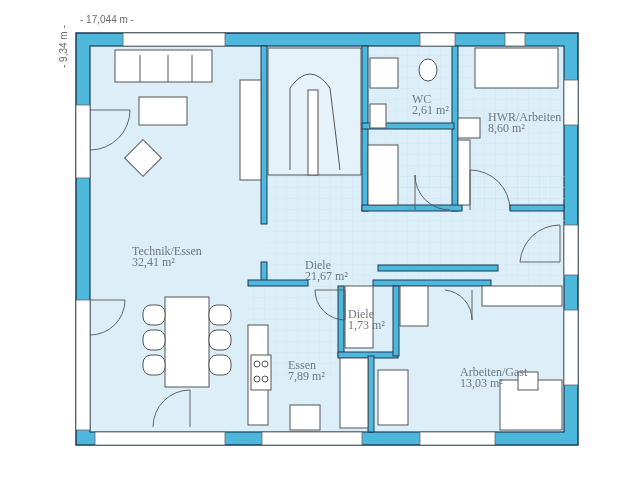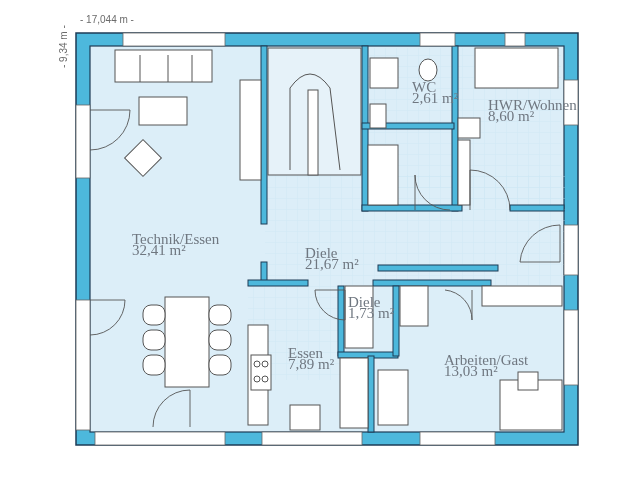--- a/index.html
+++ b/index.html
@@ -1,21 +1,21 @@
 <!DOCTYPE html>
 <html><head>
 <meta charset="utf-8">
 <style>
   html,body{margin:0;padding:0;background:#ffffff;}
   body{width:640px;height:480px;position:relative;overflow:hidden;font-family:"Liberation Serif","DejaVu Serif",serif;}
   .dim{position:absolute;font-size:10px;color:#6b6b6b;font-family:"Liberation Sans",sans-serif;}
   .dim-w{left:80px;top:14px;}
   .dim-h{left:58px;top:68px;transform:rotate(-90deg);transform-origin:left top;}
   svg{position:absolute;left:0;top:0;}
-  .lbl{position:absolute;font-size:15px;color:#6f7780;line-height:11px;}
+  .lbl{position:absolute;font-size:12px;color:#6f7780;line-height:11px;margin-top:12px;}
   .lbl .a{display:block;}
 </style>
 </head>
 <body>
 
 <div class="dim dim-w">- 17,044 m -</div>
 <div class="dim dim-h">- 9,34 m -</div>
 
 <svg width="640" height="480">
   <defs>
@@ -132,27 +132,27 @@
   </div>
 <div class="lbl" style="left:305px;top:248px;">
     <span class="a">Diele</span>
     <span class="a">21,67 m²</span>
   </div>
 <div class="lbl" style="left:412px;top:82px;">
     <span class="a">WC</span>
     <span class="a">2,61 m²</span>
   </div>
 <div class="lbl" style="left:488px;top:100px;">
-    <span class="a">HWR/Wohnen</span>
+    <span class="a">HWR/Arbeiten</span>
     <span class="a">8,60 m²</span>
   </div>
 <div class="lbl" style="left:348px;top:297px;">
     <span class="a">Diele</span>
     <span class="a">1,73 m²</span>
   </div>
 <div class="lbl" style="left:288px;top:348px;">
     <span class="a">Essen</span>
     <span class="a">7,89 m²</span>
   </div>
-<div class="lbl" style="left:444px;top:355px;">
+<div class="lbl" style="left:460px;top:355px;">
     <span class="a">Arbeiten/Gast</span>
     <span class="a">13,03 m²</span>
   </div>
 
 </body></html>

